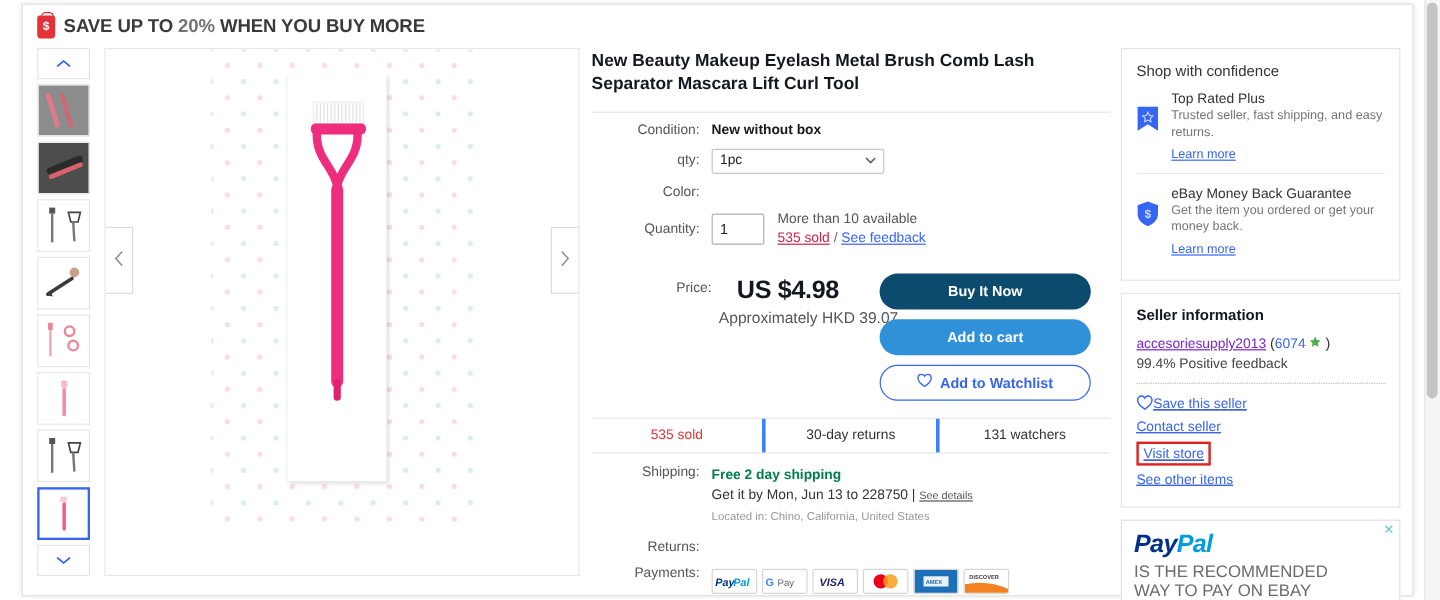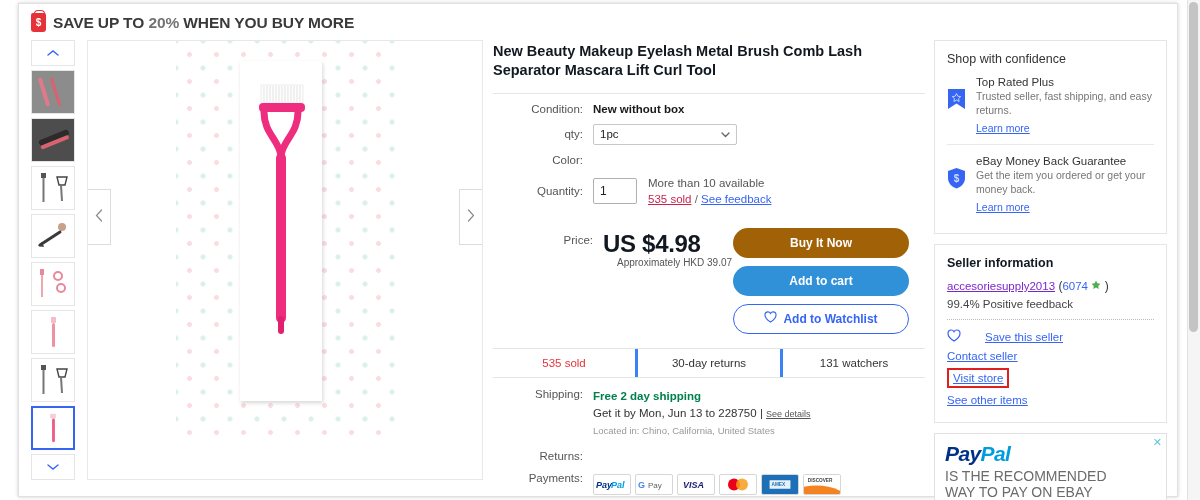--- a/index.html
+++ b/index.html
@@ -209,43 +209,43 @@
   .sep-slash { color: #666; font-size: 11.5px; }
   .blue-link { color: #3665f3; text-decoration: underline; font-size: 11.5px; cursor: pointer; }
 
   .price-block { margin-top: 22px; position: relative; min-height: 100px; }
   .price-label {
     position: absolute; left: 45px; top: 4px;
     width: 55px; text-align: right;
     color: #555; font-size: 11.5px;
   }
   .price-main {
-    position: absolute; left: 110px; top: 0px;
-    font-size: 24px; font-weight: bold; color: #111820;
+    position: absolute; left: 121px; top: 0px;
+    font-size: 21px; font-weight: bold; color: #111820;
     letter-spacing: -0.3px;
   }
   .price-approx {
-    position: absolute; left: 124px; top: 27px;
-    font-size: 10px; color: #555;
+    position: absolute; left: 106px; top: 27px;
+    font-size: 13px; color: #555;
   }
   .cta-col {
     position: absolute; right: 16px; top: -2px;
     width: 176px;
     display: flex; flex-direction: column; gap: 8px;
   }
   .btn {
     height: 30px;
     border-radius: 16px;
     display: flex; align-items: center; justify-content: center;
     font-size: 12px; font-weight: bold;
     cursor: pointer;
     border: none;
     font-family: "Liberation Sans", sans-serif;
   }
-  .btn-buy { background: #a16207; color: #fff; }
+  .btn-buy { background: #0c4a6e; color: #fff; }
   .btn-cart { background: #3090d8; color: #fff; }
   .btn-watch {
     background: #fff; color: #3665f3;
     border: 1px solid #3665f3;
     gap: 6px;
   }
 
   .stats-row {
     display: flex;
     margin-top: 18px;
@@ -312,21 +312,21 @@
   .learn-more { font-size: 10.5px; color: #3665f3; text-decoration: underline; cursor: pointer; }
   .trust-sep { height: 1px; background: #e9e9e9; margin: 9px 0; }
 
   .seller-name { color: #7d26cd; text-decoration: underline; font-size: 11.5px; }
   .seller-score { color: #3665f3; font-size: 11.5px; }
   .seller-feedback { font-size: 11.5px; color: #444; margin-top: 5px; }
   .dotted-sep {
     border-top: 1px dotted #bbb;
     margin: 9px 0 9px 0;
   }
-  .seller-link-row { margin-bottom: 5px; display: flex; align-items: center; gap: 24px; text-decoration: underline; }
+  .seller-link-row { margin-bottom: 5px; display: flex; align-items: center; gap: 0; text-decoration: underline; }
   .seller-link { color: #3665f3; text-decoration: underline; font-size: 11.5px; cursor: pointer; }
   .highlight-box {
     display: inline-block;
     border: 2px solid #e02020;
     padding: 1px 4px;
     margin: 1px 0;
   }
 
   .ad-card {
     border: 1px solid #e0e0e0;

